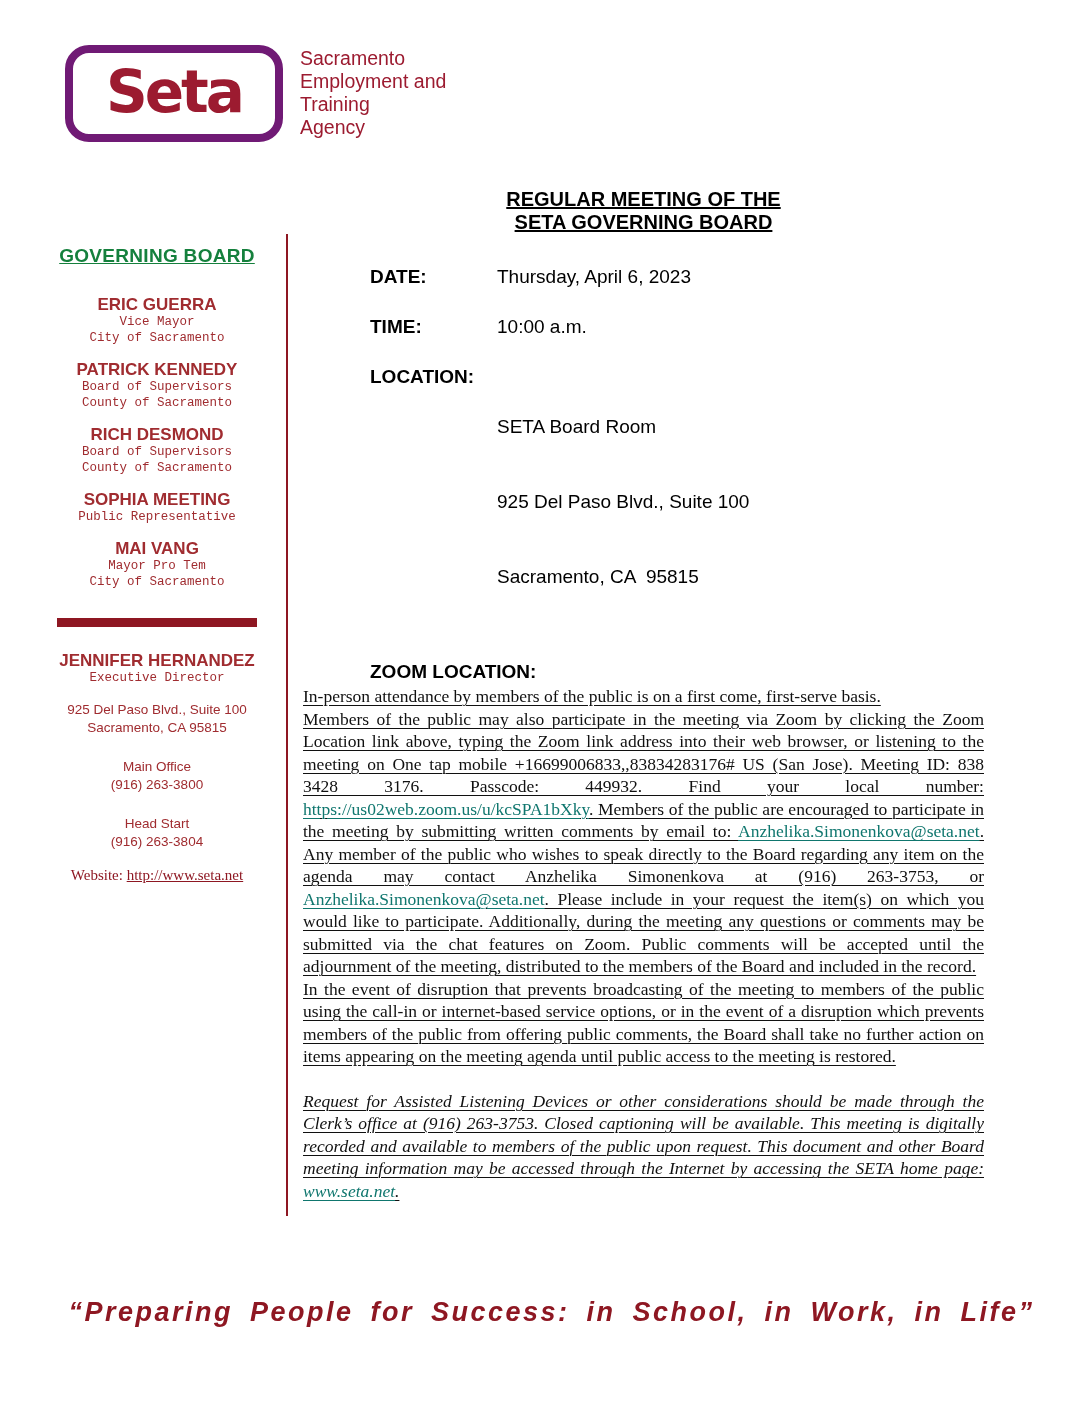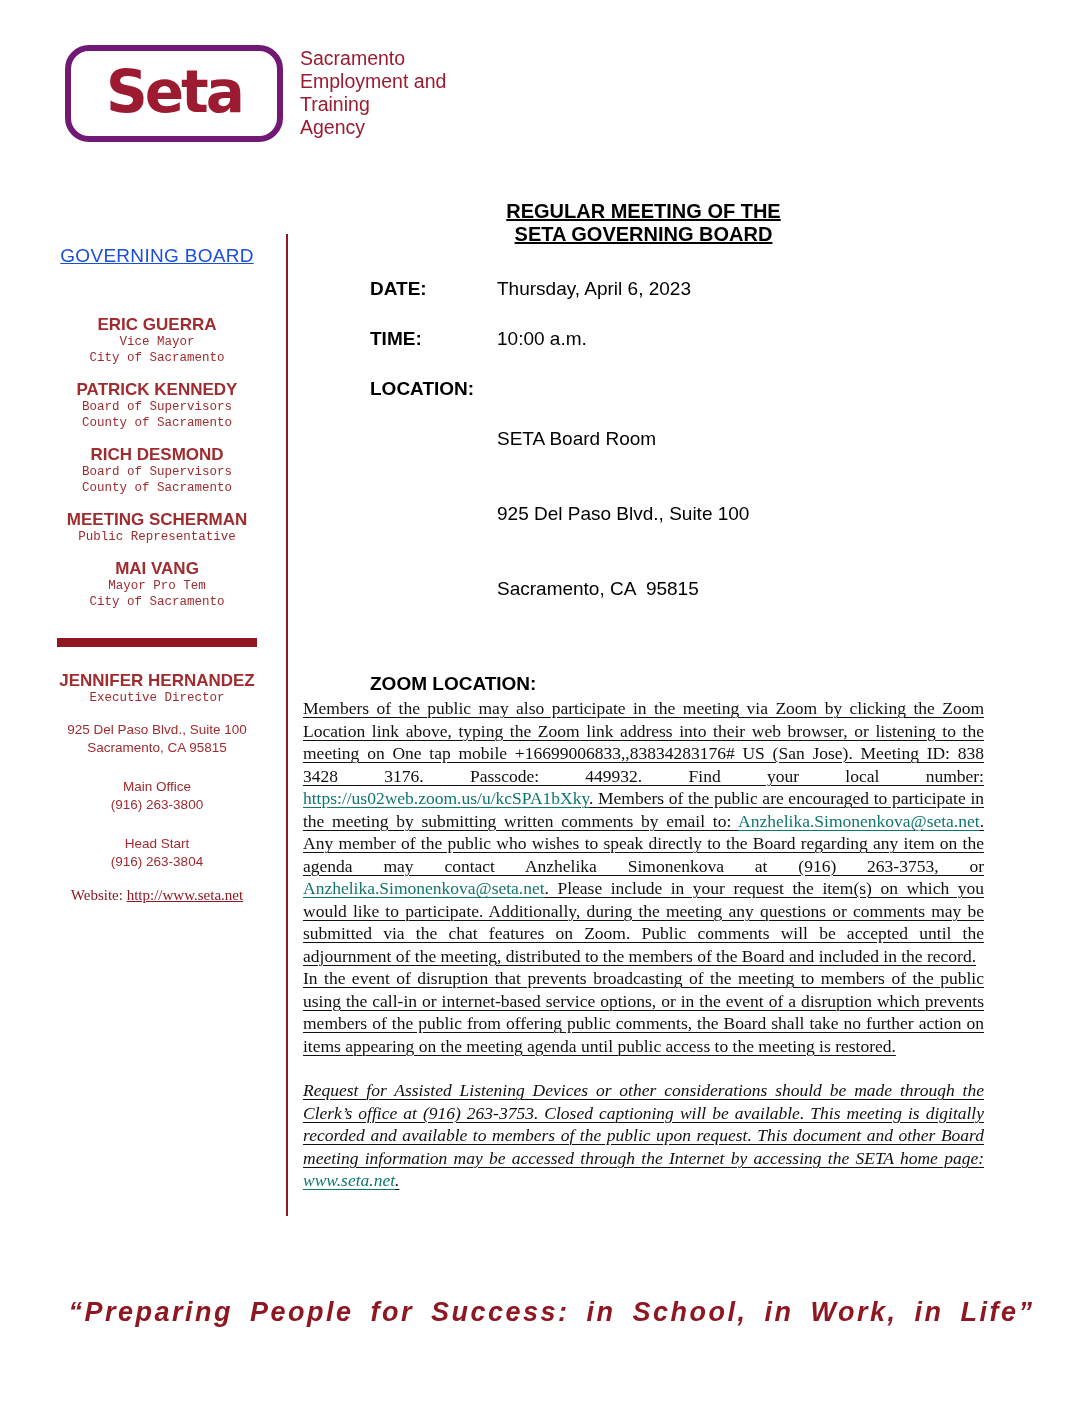--- a/index.html
+++ b/index.html
@@ -9,53 +9,53 @@
     font-family: "Liberation Sans", sans-serif;
     position: relative;
     color: #111111;
   }
   .page { position: relative; width: 1088px; height: 1408px; background: #ffffff; overflow: hidden; }
 
   
   .logo-box {
     position: absolute; left: 65px; top: 45px;
     width: 218px; height: 97px;
-    border: 6px solid #701a75; border-radius: 24px;
+    border: 8px solid #701a75; border-radius: 24px;
     display: flex; align-items: center; justify-content: center;
   }
   .logo-mark {
     font-family: "DejaVu Sans", sans-serif;
     font-size: 58px; font-weight: bold; color: #9C1B30;
     letter-spacing: -3px; line-height: 1; padding-bottom: 4px;
   }
   .logo-org {
     position: absolute; left: 300px; top: 47px;
     color: #9C1B30; font-size: 19.5px; line-height: 23px;
   }
 
   
   .vrule { position: absolute; left: 286px; top: 234px; width: 2px; height: 982px; background: #8E1722; }
 
   
   .sidebar { position: absolute; left: 48px; top: 245px; width: 218px; text-align: center; color: #A02C30; }
   .sidebar-heading {
-    color: #1d4ed8; font-size: 19px; font-weight: normal;
-    text-decoration: underline; letter-spacing: 0.3px; margin-bottom: 48px;
+    color: #15803d; font-size: 19px; font-weight: bold;
+    text-decoration: underline; letter-spacing: 0.3px; margin-bottom: 28px;
   }
   .member { margin-bottom: 14px; }
   .member-name { font-size: 17px; font-weight: bold; line-height: 19px; }
   .member-line { font-size: 12.5px; line-height: 16px; font-family: Liberation Mono, monospace; }
   .side-bar-divider { width: 200px; height: 9px; background: #8E1722; margin: 28px auto 24px auto; }
   .address { margin-top: 15px; font-size: 13.5px; line-height: 18px; }
   .contact { margin-top: 21px; font-size: 13.5px; line-height: 18px; }
   .website { margin-top: 16px; font-size: 15px; font-family: "Liberation Serif", serif; color: #8E1722; }
   .website a { color: #8E1722; text-decoration: underline; }
 
   
-  .main { position: absolute; left: 303px; top: 200px; width: 681px; }
+  .main { position: absolute; left: 303px; top: 188px; width: 681px; }
   .doc-title { text-align: center; font-size: 20px; font-weight: bold; line-height: 23px; margin-bottom: 31px; color: #000; }
   .doc-title span { text-decoration: underline; }
 
   .info-row { font-size: 19px; line-height: 24px; margin-bottom: 26px; color: #000; }
   .info-label { display: inline-block; width: 127px; margin-left: 67px; font-weight: bold; vertical-align: top; }
   .info-value { display: inline-block; vertical-align: top; white-space: pre-wrap; }
   .info-value div { line-height: 27px; }
   .loc-row { margin-bottom: 22px; }
   .zoom-label-row { margin-bottom: 1px; }
 
@@ -117,21 +117,21 @@
       <div class="member-name">PATRICK KENNEDY</div>
       <div class="member-line">Board of Supervisors</div>
       <div class="member-line">County of Sacramento</div>
     </div>
     <div class="member">
       <div class="member-name">RICH DESMOND</div>
       <div class="member-line">Board of Supervisors</div>
       <div class="member-line">County of Sacramento</div>
     </div>
     <div class="member">
-      <div class="member-name">MEETING SCHERMAN</div>
+      <div class="member-name">SOPHIA MEETING</div>
       <div class="member-line">Public Representative</div>
     </div>
     <div class="member">
       <div class="member-name">MAI VANG</div>
       <div class="member-line">Mayor Pro Tem</div>
       <div class="member-line">City of Sacramento</div>
     </div>
 
     <div class="side-bar-divider"></div>
 
@@ -180,20 +180,21 @@
         <div>Sacramento, CA  95815</div>
       </span>
     </div>
 
     <div class="info-row zoom-label-row">
       <span class="info-label" style="width:auto;">ZOOM LOCATION:</span>
     </div>
 
 
     <div class="body-text">
+      <p>In-person attendance by members of the public is on a first come, first-serve basis.</p>
       <p><span>Members of the public may also participate in the meeting via Zoom by clicking the Zoom Location link above, typing the Zoom link address into their web browser, or listening to the meeting on One tap mobile +16699006833,,83834283176# US (San Jose). Meeting ID: 838 3428 3176. Passcode: 449932. Find your local number: </span><a href="#">https://us02web.zoom.us/u/kcSPA1bXky</a><span>. Members of the public are encouraged to participate in the meeting by submitting written comments by email to: </span><a href="#">Anzhelika.Simonenkova@seta.net</a><span>. Any member of the public who wishes to speak directly to the Board regarding any item on the agenda may contact Anzhelika Simonenkova at (916) 263-3753, or </span><a href="#">Anzhelika.Simonenkova@seta.net</a><span>. Please include in your request the item(s) on which you would like to participate. Additionally, during the meeting any questions or comments may be submitted via the chat features on Zoom. Public comments will be accepted until the adjournment of the meeting, distributed to the members of the Board and included in the record.</span></p>
       <p>In the event of disruption that prevents broadcasting of the meeting to members of the public using the call-in or internet-based service options, or in the event of a disruption which prevents members of the public from offering public comments, the Board shall take no further action on items appearing on the meeting agenda until public access to the meeting is restored.</p>
       <p class="spaced"><span>Request for Assisted Listening Devices or other considerations should be made through the Clerk’s office at (916) 263-3753. Closed captioning will be available. This meeting is digitally recorded and available to members of the public upon request. This document and other Board meeting information may be accessed through the Internet by accessing the SETA home page: </span><a href="#">www.seta.net</a><span>.</span></p>
     </div>
   </main>
 
   <footer class="footer">
     <span>“Preparing People for Success: in School, in Work, in Life”</span>
   </footer>
 

